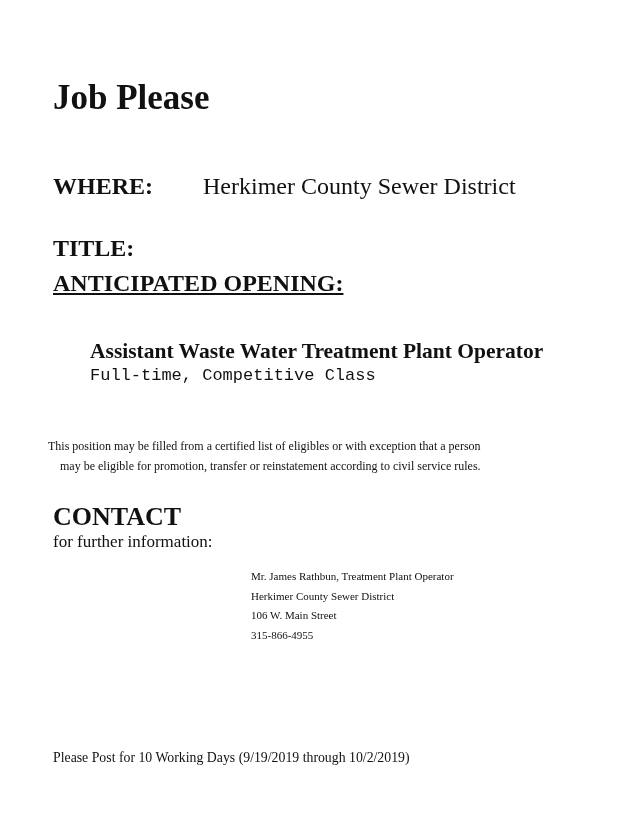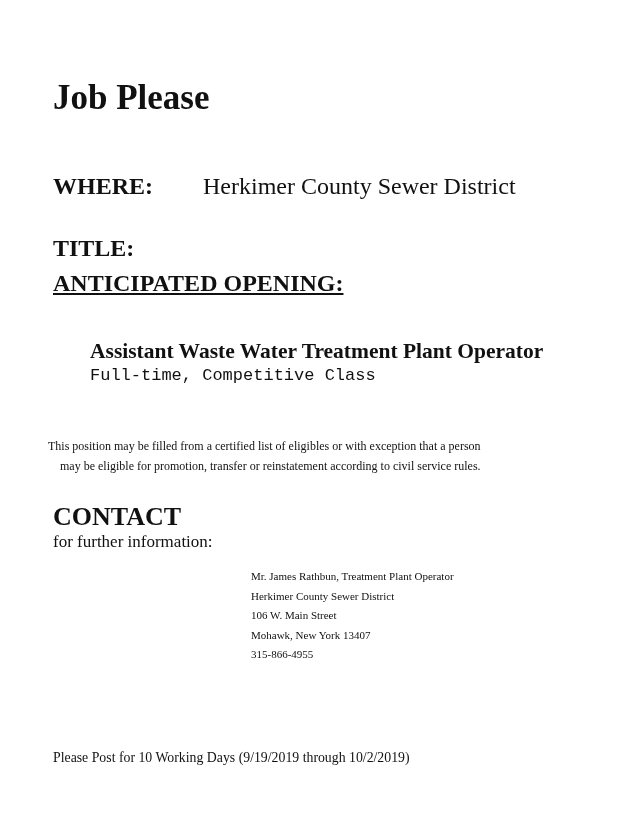--- a/index.html
+++ b/index.html
@@ -82,19 +82,18 @@
     <span class="contact-line">may be eligible for promotion, transfer or reinstatement according to civil service rules.</span>
   </div>
 
   <div class="abs contact-heading">CONTACT</div>
   <div class="abs contact-sub">for further information:</div>
 
   <div class="abs contact-block">
     <span class="contact-line">Mr. James Rathbun, Treatment Plant Operator</span>
     <span class="contact-line">Herkimer County Sewer District</span>
     <span class="contact-line">106 W. Main Street</span>
-    <span class="contact-line">Mohawk, New York 13407</span>
     <span class="contact-line">315-866-4955</span>
   </div>
 
   <div class="abs post-note">Please Post for 10 Working Days (9/19/2019 through 10/2/2019)</div>
 
 </div>
 
 </body></html>

